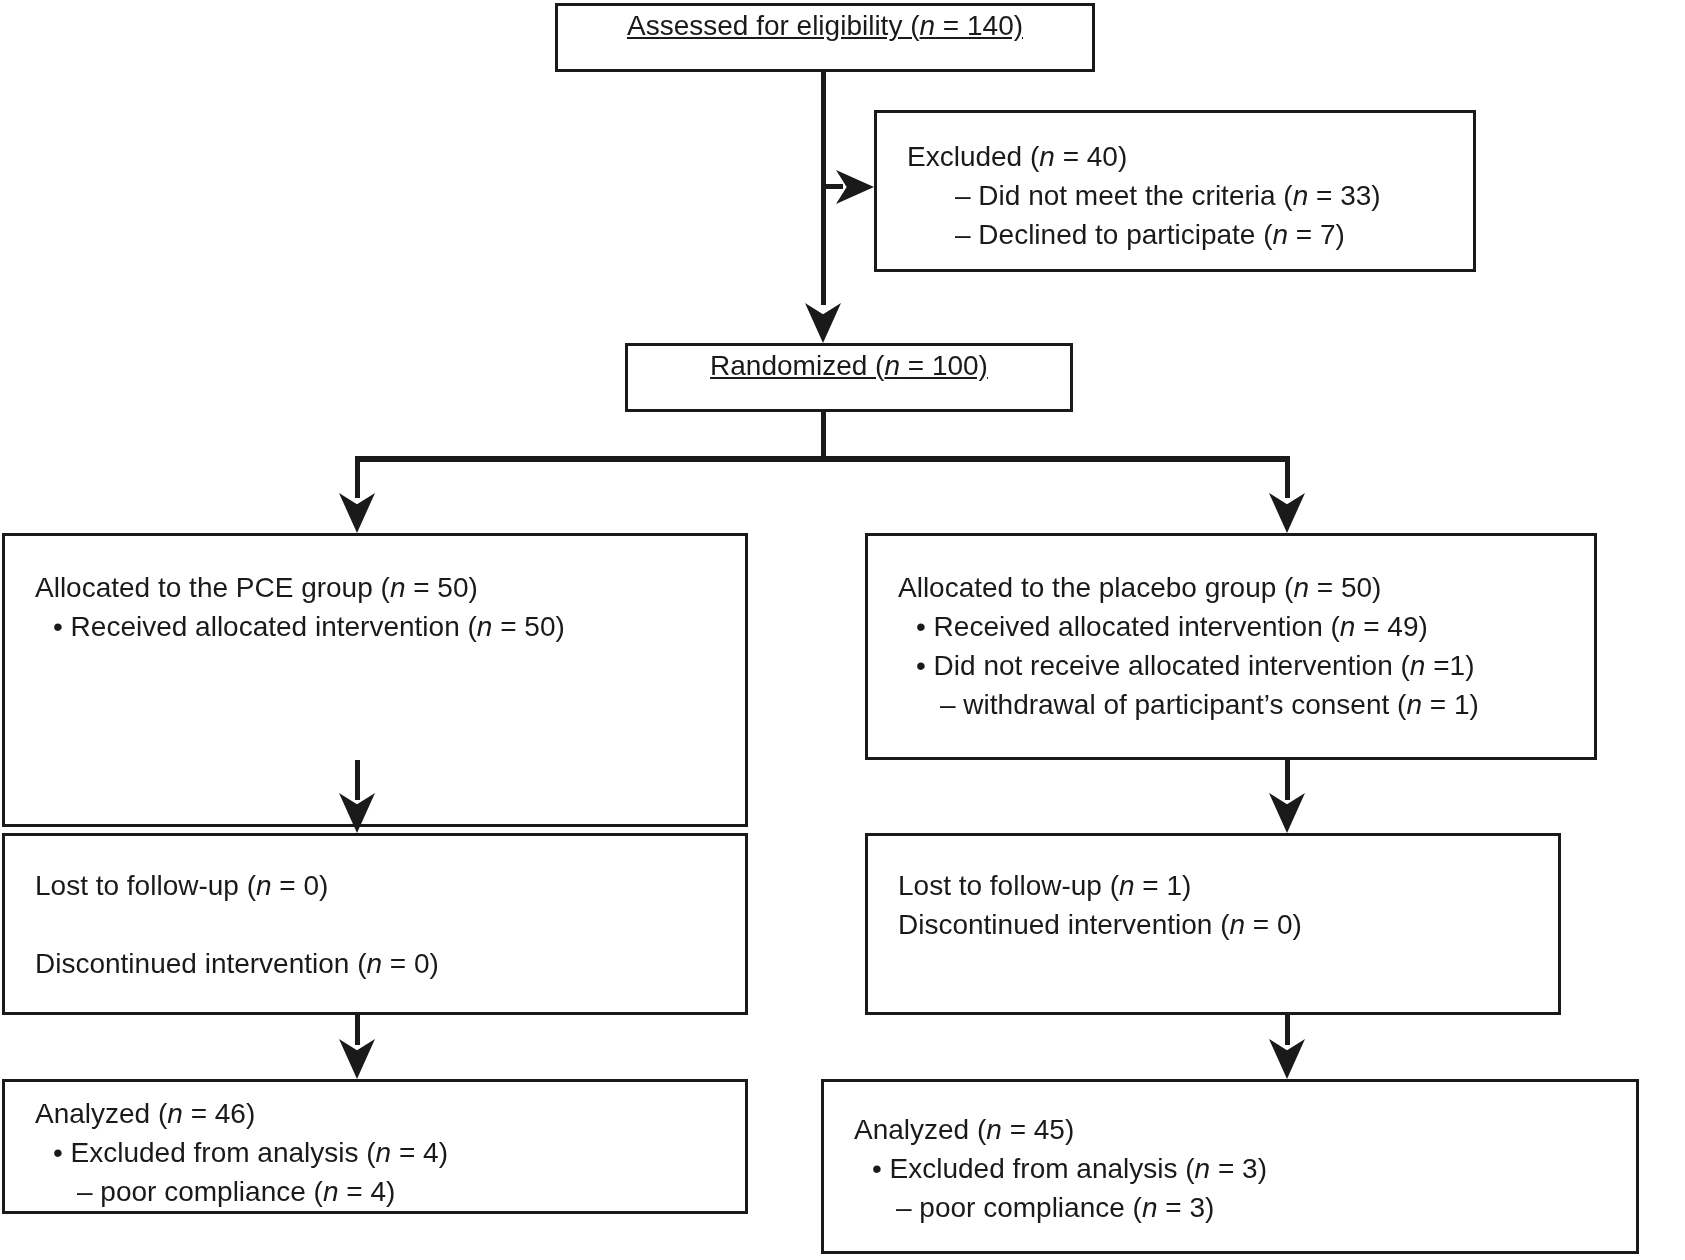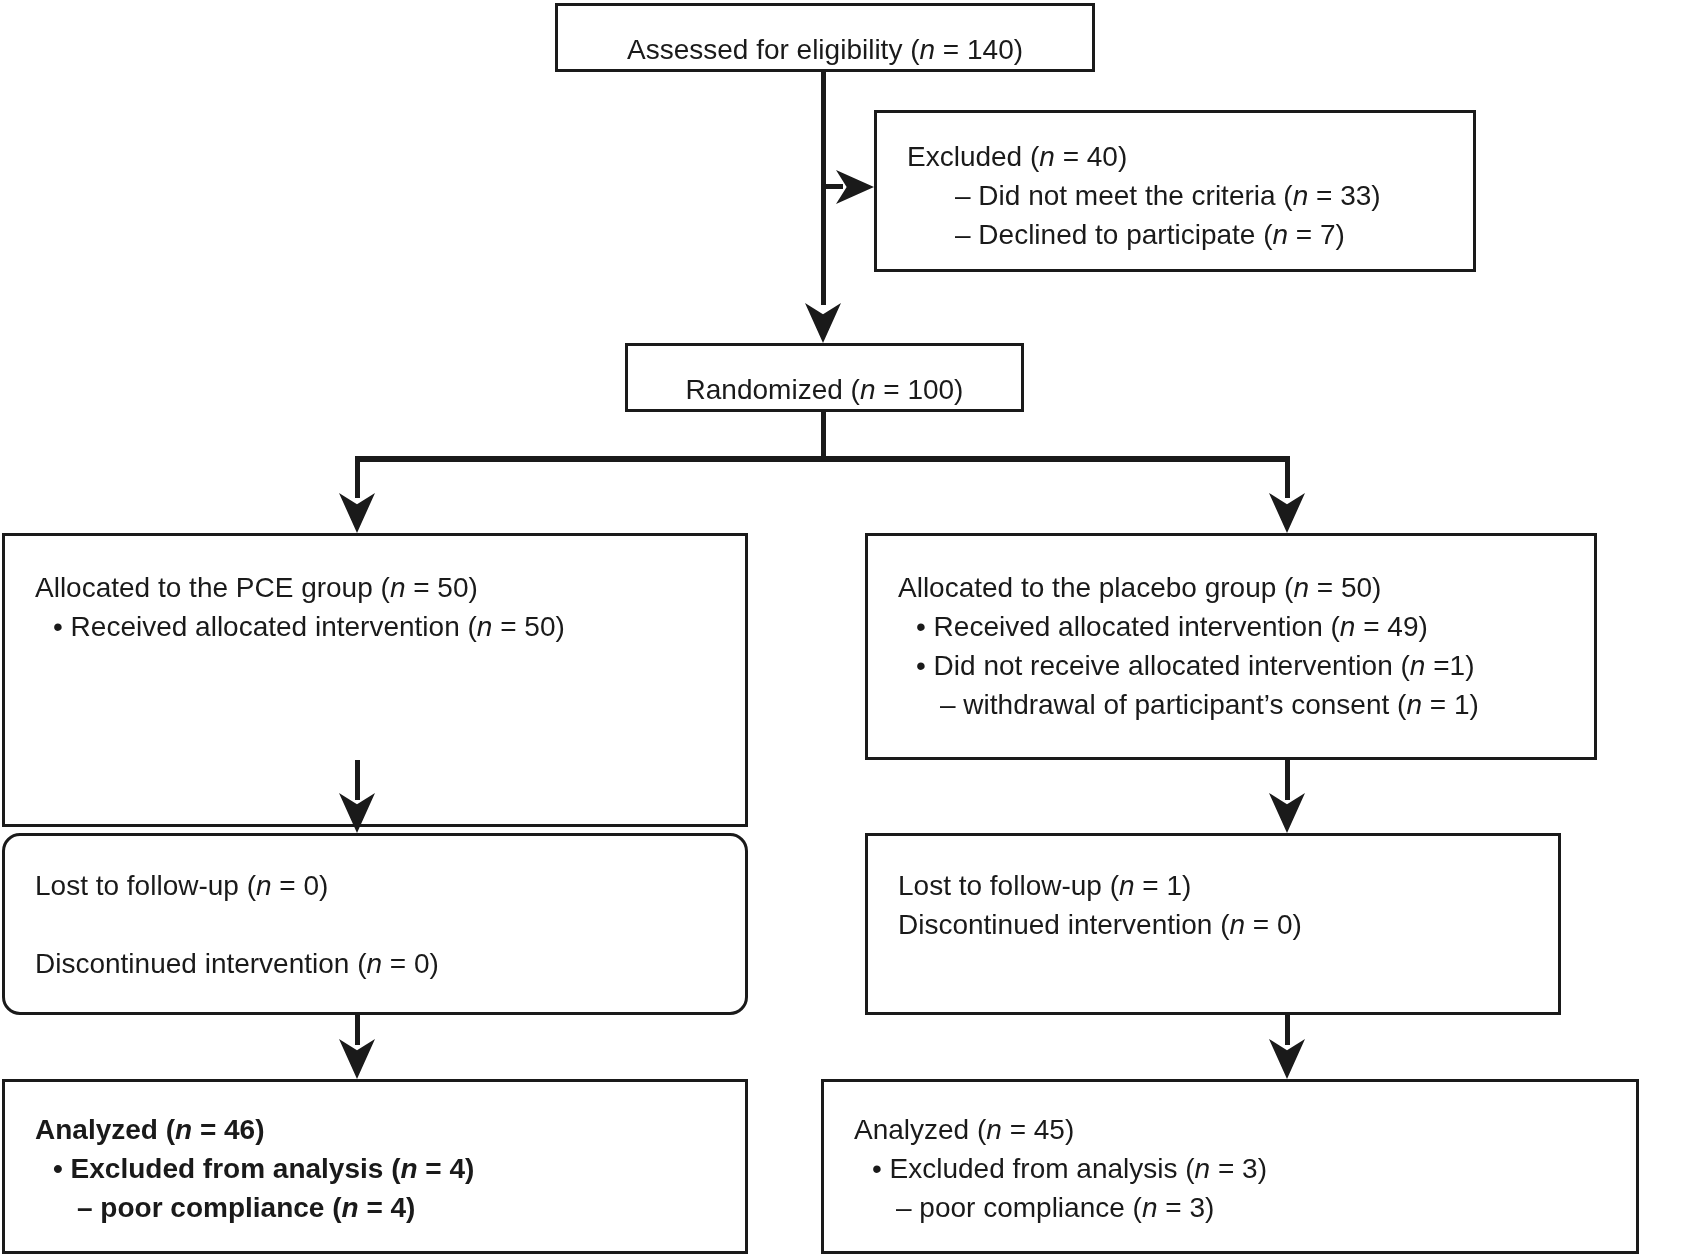--- a/index.html
+++ b/index.html
@@ -12,22 +12,23 @@
     font-size:28px;
     overflow:hidden;
   }
   .box{
     position:absolute;
     background:#ffffff;
     border:3px solid #1a1a1a;
     box-sizing:border-box;
   }
   .box.center{
-    display:flex;align-items:flex-end;justify-content:center;
+    display:flex;align-items:flex-start;justify-content:center;
     text-align:center;
+    text-decoration:underline;
   }
   .line{min-height:39px;line-height:39px;white-space:nowrap;}
   .ind-0{padding-left:30px;}
   .ind-b{padding-left:48px;}
   .ind-d{padding-left:72px;}
   .ind-dx{padding-left:78px;}
   i{font-style:italic;}
   
   .stem-v{position:absolute;width:5px;background:#1a1a1a;}
   .stem-h{position:absolute;height:5px;background:#1a1a1a;}
@@ -55,21 +56,21 @@
 
   <div class="stem-h" style="left:823px;top:184px;width:20px;"></div>
   <div class="head-right" style="left:836px;top:170px;"></div>
 
   <div class="box" style="left:874px;top:110px;width:602px;height:162px;padding-top:24px;">
     <div class="line ind-0">Excluded (<i>n</i> = 40)</div>
     <div class="line ind-dx">– Did not meet the criteria (<i>n</i> = 33)</div>
     <div class="line ind-dx">– Declined to participate (<i>n</i> = 7)</div>
   </div>
 
-  <div class="box center" style="left:625px;top:343px;width:399px;height:69px;">
+  <div class="box center" style="left:625px;top:343px;width:448px;height:69px;">
     <div class="line">Randomized (<i>n</i> = 100)</div>
   </div>
 
   <div class="stem-v" style="left:821px;top:412px;height:46px;"></div>
   <div class="branch" style="left:355px;top:456px;width:935px;"></div>
   <div class="stem-v" style="left:355px;top:458px;height:40px;"></div>
   <div class="head-down" style="left:339px;top:493px;"></div>
   <div class="stem-v" style="left:1285px;top:458px;height:40px;"></div>
   <div class="head-down" style="left:1269px;top:493px;"></div>
 
@@ -83,37 +84,37 @@
     <div class="line ind-b">• Received allocated intervention (<i>n</i> = 49)</div>
     <div class="line ind-b">• Did not receive allocated intervention (<i>n</i> =1)</div>
     <div class="line ind-d">– withdrawal of participant’s consent (<i>n</i> = 1)</div>
   </div>
 
   <div class="stem-v" style="left:355px;top:760px;height:40px;"></div>
   <div class="head-down" style="left:339px;top:793px;"></div>
   <div class="stem-v" style="left:1285px;top:760px;height:40px;"></div>
   <div class="head-down" style="left:1269px;top:793px;"></div>
 
-  <div class="box" style="left:2px;top:833px;width:746px;height:182px;padding-top:30px;border-radius:18px;">
+  <div class="box" style="left:2px;top:833px;width:746px;height:182px;padding-top:30px;">
     <div class="line ind-0">Lost to follow-up (<i>n</i> = 0)</div>
     <div class="line ind-0"></div>
     <div class="line ind-0">Discontinued intervention (<i>n</i> = 0)</div>
   </div>
 
   <div class="box" style="left:865px;top:833px;width:696px;height:182px;padding-top:30px;">
     <div class="line ind-0">Lost to follow-up (<i>n</i> = 1)</div>
     <div class="line ind-0">Discontinued intervention (<i>n</i> = 0)</div>
   </div>
 
   <div class="stem-v" style="left:355px;top:1015px;height:30px;"></div>
   <div class="head-down" style="left:339px;top:1039px;"></div>
   <div class="stem-v" style="left:1285px;top:1015px;height:30px;"></div>
   <div class="head-down" style="left:1269px;top:1039px;"></div>
 
-  <div class="box" style="left:2px;top:1079px;width:746px;height:175px;padding-top:28px;font-weight:bold;">
+  <div class="box" style="left:2px;top:1079px;width:746px;height:135px;padding-top:12px;">
     <div class="line ind-0">Analyzed (<i>n</i> = 46)</div>
     <div class="line ind-b">• Excluded from analysis (<i>n</i> = 4)</div>
     <div class="line ind-d">– poor compliance (<i>n</i> = 4)</div>
   </div>
 
   <div class="box" style="left:821px;top:1079px;width:818px;height:175px;padding-top:28px;">
     <div class="line ind-0">Analyzed (<i>n</i> = 45)</div>
     <div class="line ind-b">• Excluded from analysis (<i>n</i> = 3)</div>
     <div class="line ind-d">– poor compliance (<i>n</i> = 3)</div>
   </div>

